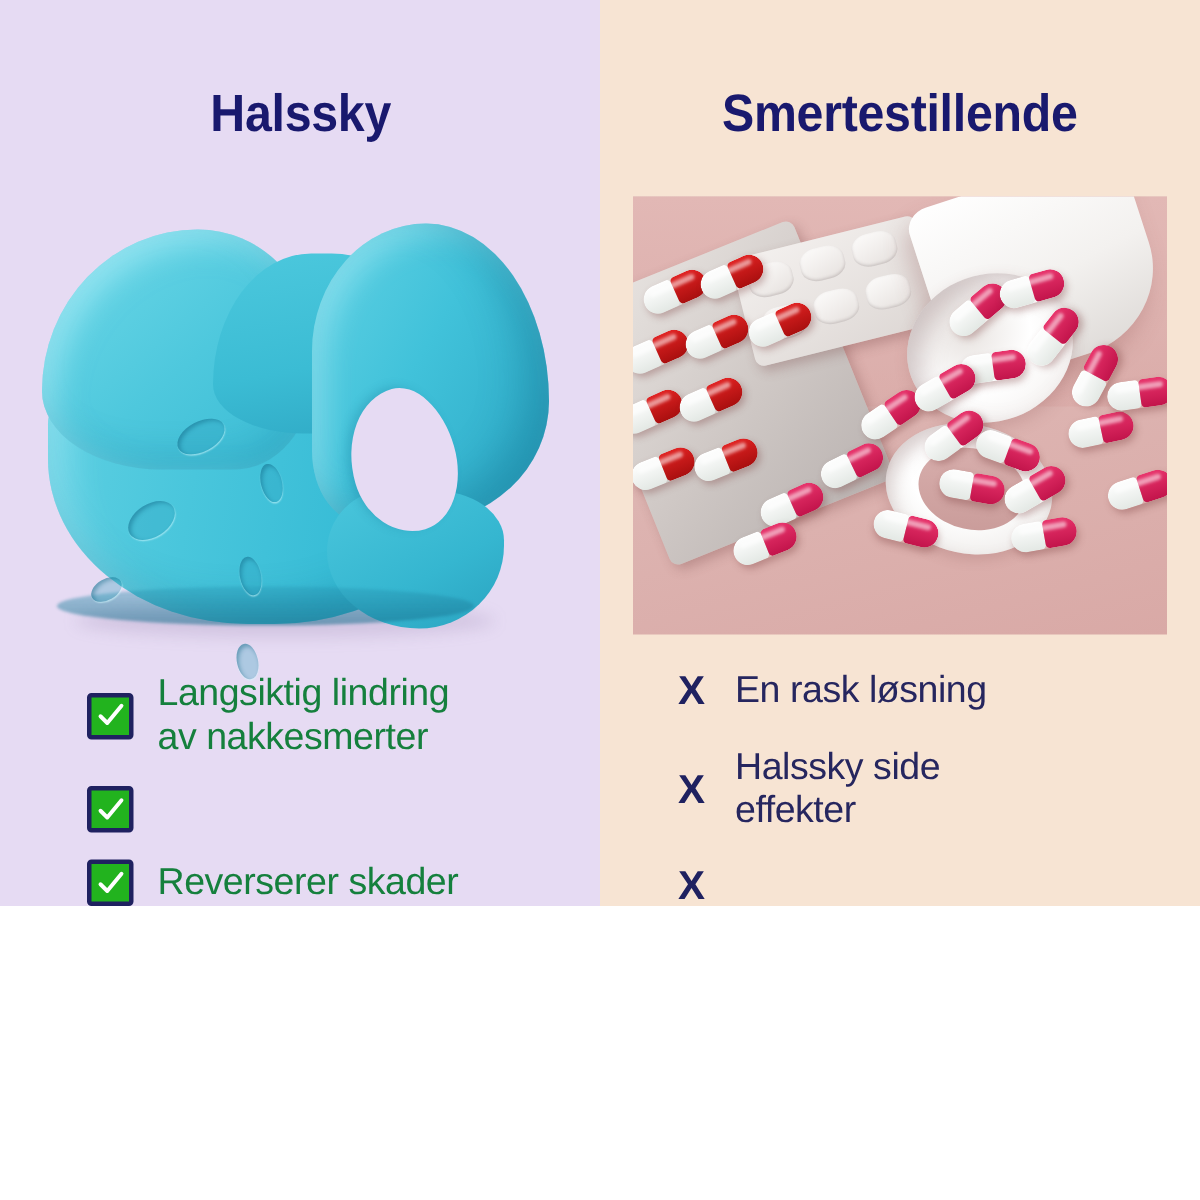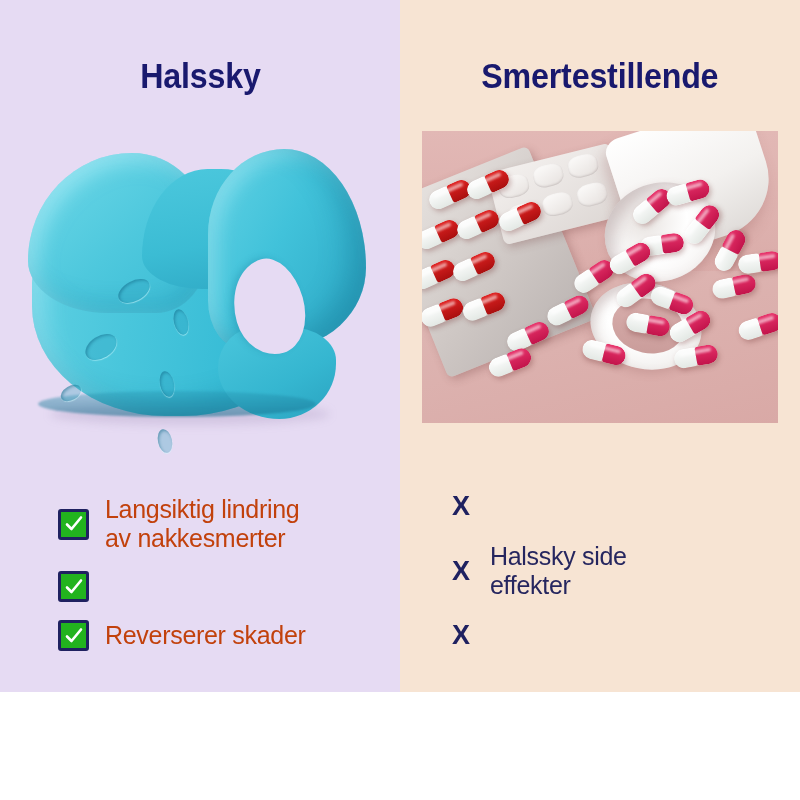--- a/index.html
+++ b/index.html
@@ -9,21 +9,21 @@
     overflow: hidden;
     font-family: "Liberation Sans", "DejaVu Sans", sans-serif;
   }
   #comparison-root {
     position: relative;
     width: 800px; height: 800px;
     display: flex;
   }
   .panel {
     position: relative;
-    width: 400px; height: 692px;
+    width: 400px; height: 604px;
     display: flex;
     flex-direction: column;
     align-items: center;
     overflow: hidden;
   }
   #panel-left  { background: #e6dbf3; }
   #panel-right { background: #f7e4d3; }
 
   .panel-title {
     margin-top: 58px;
@@ -256,21 +256,21 @@
     font-size: 27px;
     font-weight: 700;
     color: #1f2160;
     text-align: center;
     line-height: 1;
     font-family: "Liberation Sans", sans-serif;
   }
   .feature-text {
     font-size: 25px;
     line-height: 1.16;
-    color: #c2410c;
+    color: #15803d;
     font-weight: 400;
     letter-spacing: -0.3px;
     white-space: pre-line;
   }
   #panel-right .feature-text { color: #26265f; }
 </style>
 </head>
 <body>
 
 <div id="comparison-root">
@@ -492,20 +492,21 @@
             <i class="half-a"></i>
             <i class="half-b"></i>
             <i class="gloss"></i>
           </div>
       </div>
     </div>
 
     <ul class="feature-list" style="list-style:none;">
       <li class="feature-row">
         <span class="x-mark">X</span>
+        <span class="feature-text">En rask løsning</span>
       </li>
       <li class="feature-row">
         <span class="x-mark">X</span>
         <span class="feature-text">Halssky side
 effekter</span>
       </li>
       <li class="feature-row">
         <span class="x-mark">X</span>
       </li>
     </ul>

